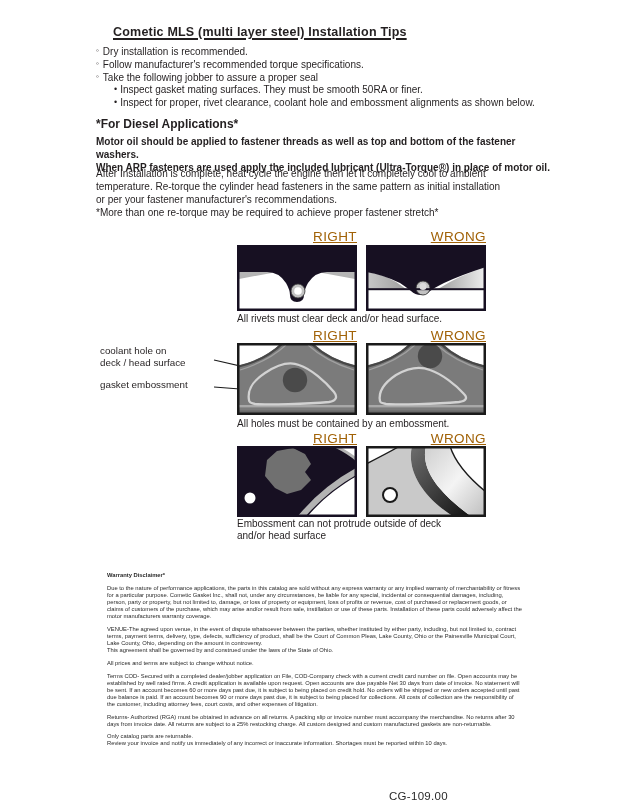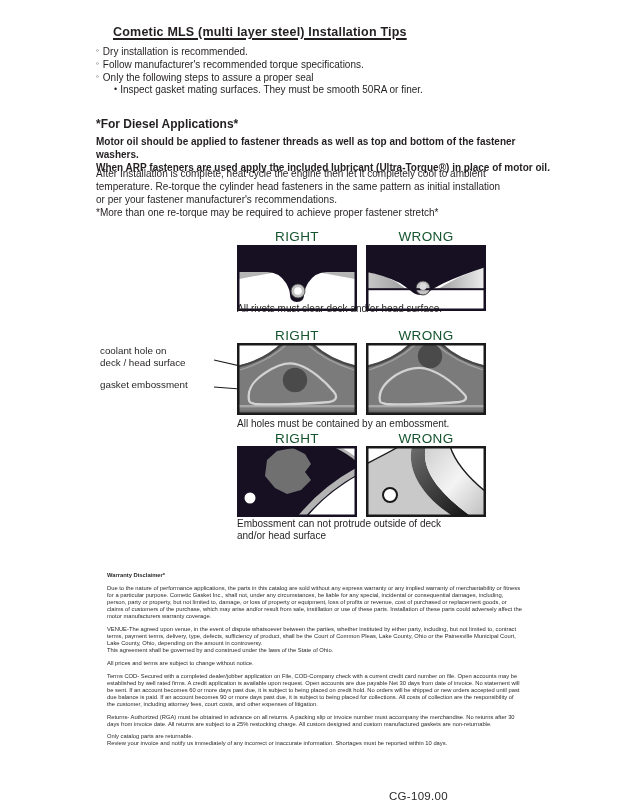--- a/index.html
+++ b/index.html
@@ -14,21 +14,21 @@
   .bullets { position:absolute; left:96px; top:45px; font-size:10px; line-height:12.3px; list-style:none; }
   .bullets li { white-space:nowrap; }
   .bullets li.sub { padding-left:18px; }
   .g-open { font-size:8px; vertical-align:1.5px; margin-right:4px; }
   .g-dot  { font-size:9px; vertical-align:0.5px; margin-right:3px; }
 
   .h2 { position:absolute; left:96px; top:117px; font-size:12px; font-weight:bold; }
   .para { position:absolute; left:96px; font-size:10px; line-height:13px; white-space:pre-line; }
   .p1 { top:135px;font-weight:bold; } .p2 { top:167px; } .p3 { top:206px; }
 
-  .dlabel { position:absolute; width:120px; text-align:center; font-size:13.5px; letter-spacing:0.4px; color:#14532d; }
+  .dlabel { position:absolute; width:120px; text-align:right; font-size:13.5px; letter-spacing:0.4px; color:#a16207;text-decoration:underline; }
   .dbox { position:absolute; width:120px; }
   .caption { position:absolute; left:237px; font-size:10px; line-height:12px; white-space:pre-line; }
 
   .callout { position:absolute; left:100px; width:112px; text-align:left; font-size:9.8px; line-height:11.5px; white-space:pre-line; }
   .co1 { top:345px; } .co2 { top:379px; }
   .connector { position:absolute; left:205px; top:340px; }
 
   .legal { position:absolute; left:107px; top:572px; width:416px; font-size:5.8px; line-height:7.1px; color:#2a2a2a; }
   .legal .lh { font-weight:bold; margin-bottom:6px; }
   .legal p { margin-bottom:5.5px; white-space:pre-line; }
@@ -38,22 +38,23 @@
 </head>
 <body>
 
 <div class="page">
 
   <div class="title">Cometic MLS (multi layer steel) Installation Tips</div>
 
   <ul class="bullets">
     <li><span class="g-open">◦</span><span>Dry installation is recommended.</span></li>
     <li><span class="g-open">◦</span><span>Follow manufacturer's recommended torque specifications.</span></li>
-    <li><span class="g-open">◦</span><span>Only the following steps to assure a proper seal</span></li>
+    <li><span class="g-open">◦</span><span>Take the following jobber to assure a proper seal</span></li>
     <li class="sub"><span class="g-dot">•</span><span>Inspect gasket mating surfaces.  They must be smooth 50RA or finer.</span></li>
+    <li class="sub"><span class="g-dot">•</span><span>Inspect for proper, rivet clearance, coolant hole and embossment alignments as shown below.</span></li>
   </ul>
 
   <div class="h2">*For Diesel Applications*</div>
   <div class="para p1">Motor oil should be applied to fastener threads as well as top and bottom of the fastener washers.
 When ARP fasteners are used apply the included lubricant (Ultra-Torque®) in place of motor oil.</div>
   <div class="para p2">After Installation is complete, heat cycle the engine then let it completely cool to ambient
 temperature. Re-torque the cylinder head fasteners in the same pattern as initial installation
 or per your fastener manufacturer's recommendations.</div>
   <div class="para p3">*More than one re-torque may be required to achieve proper fastener stretch*</div>
 
@@ -84,21 +85,21 @@
     <rect x="0" y="0" width="120" height="66" fill="#ffffff"></rect>
     <path d="M0,27 Q22,29 40,44 L0,44 Z" fill="url(#wedgeL)"></path>
     <path d="M120,22 Q94,30 72,44 L120,44 Z" fill="url(#wedgeR)"></path>
     <path d="M0,0 H120 V22 Q95,30 78,38 Q68,43 64,46 Q60,50 55,50 Q49,50 45,46 Q40,42 34,38 Q18,30 0,27 Z" fill="#171022"></path>
     <circle cx="57" cy="43" r="7" fill="#c2c2c2" stroke="#2a2a2a" stroke-width="0.8"></circle>
     <rect x="0" y="43.2" width="120" height="2" fill="#171022"></rect>
     <circle cx="57" cy="41.5" r="3.5" fill="#dcdcdc"></circle>
     <rect x="1.25" y="1.25" width="117.5" height="63.5" fill="none" stroke="#171022" stroke-width="2.5"></rect>
   </svg>
 
-  <div class="caption" style="top:303px;">All rivets must clear deck and/or head surface.</div>
+  <div class="caption" style="top:313px;">All rivets must clear deck and/or head surface.</div>
 
   <div class="dlabel" style="left:237px; top:328px;">RIGHT</div>
   <div class="dlabel" style="left:366px; top:328px;">WRONG</div>
 
   <div class="callout co1">coolant hole on
 deck / head surface</div>
   <div class="callout co2">gasket embossment</div>
   <svg class="connector" width="100" height="60" viewBox="0 0 100 60">
     <line x1="9" y1="20" x2="88" y2="38" stroke="#1a1a1a" stroke-width="1.1"></line>
     <line x1="9" y1="47" x2="60" y2="51" stroke="#1a1a1a" stroke-width="1.1"></line>

